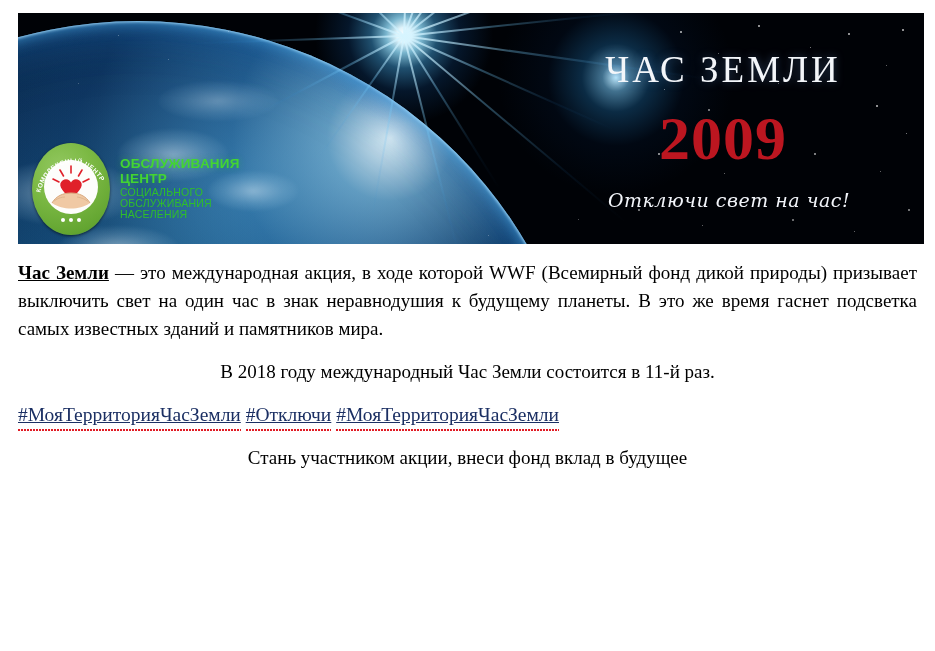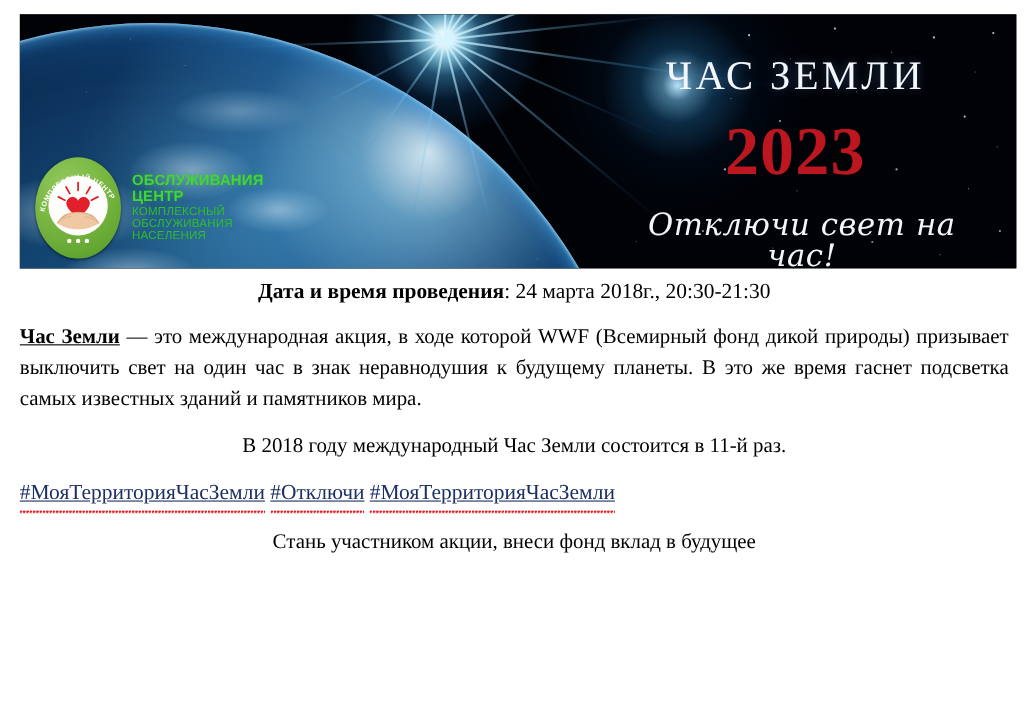--- a/index.html
+++ b/index.html
@@ -160,21 +160,21 @@
   }
   .banner-slogan {
     position: absolute;
     right: 30px;
     top: 178px;
     width: 330px;
     text-align: center;
     color: #f2f5fa;
     font-family: "DejaVu Serif", "Liberation Serif", serif;
     font-style: italic;
-    font-size: 28px;
+    font-size: 19px;
     line-height: 1;
     letter-spacing: 0.5px;
   }
 
   
   .logo-block {
     position: absolute;
     left: 14px;
     top: 130px;
     display: flex;
@@ -402,21 +402,21 @@
       <div class="star" style="left:100px;top:22px;width:1px;height:1px;opacity:.4"></div>
       <div class="star" style="left:150px;top:46px;width:1px;height:1px;opacity:.35"></div>
       <div class="star" style="left:60px;top:70px;width:1px;height:1px;opacity:.3"></div>
       <div class="star" style="left:210px;top:18px;width:1px;height:1px;opacity:.35"></div>
       <div class="star" style="left:40px;top:150px;width:1px;height:1px;opacity:.3"></div>
       <div class="star" style="left:560px;top:206px;width:1px;height:1px;opacity:.4"></div>
       <div class="star" style="left:470px;top:222px;width:1px;height:1px;opacity:.35"></div>
     </div>
 
     <div class="banner-title">ЧАС ЗЕМЛИ</div>
-    <div class="banner-year">2023</div>
+    <div class="banner-year">2009</div>
     <div class="banner-slogan">Отключи свет на час!</div>
 
     <div class="logo-block">
       <div class="logo-mark">
         <div class="logo-oval"></div>
         <div class="logo-inner">
           <svg viewBox="0 0 54 54" width="54" height="54">
 
             <g stroke="#e0202a" stroke-width="1.6" stroke-linecap="round">
               <line x1="27" y1="6" x2="27" y2="13"></line>
@@ -441,34 +441,31 @@
           </defs>
           <text>
             <textPath href="#arcpath" startOffset="50%" text-anchor="middle">КОМПЛЕКСНЫЙ ЦЕНТР</textPath>
           </text>
         </svg>
         <div class="logo-dots"><i></i><i></i><i></i></div>
       </div>
       <div class="logo-text">
         <span class="logo-t1">ОБСЛУЖИВАНИЯ</span>
         <span class="logo-t1">ЦЕНТР</span>
-        <span class="logo-t2">КОМПЛЕКСНЫЙ</span>
+        <span class="logo-t2">СОЦИАЛЬНОГО</span>
         <span class="logo-t2">ОБСЛУЖИВАНИЯ</span>
         <span class="logo-t2">НАСЕЛЕНИЯ</span>
       </div>
     </div>
 
   </div>
 </div>
 
 <div class="doc">
 
-  <p class="date-line">
-    <b>Дата и время проведения</b><span>: 24 марта 2018г., 20:30-21:30</span>
-  </p>
 
   <p class="para">
     <span class="lead-term">Час Земли</span><span> — это международная акция, в ходе которой WWF (Всемирный фонд дикой природы) призывает выключить свет на один час в знак неравнодушия к будущему планеты. В это же время гаснет подсветка самых известных зданий и памятников мира.</span>
   </p>
 
   <p class="para no-justify">В 2018 году международный Час Земли состоится в 11-й раз.</p>
 
   <p class="hashtags">
     <a class="hashtag" href="#">#МояТерриторияЧасЗемли</a>
     <a class="hashtag" href="#">#Отключи</a>

